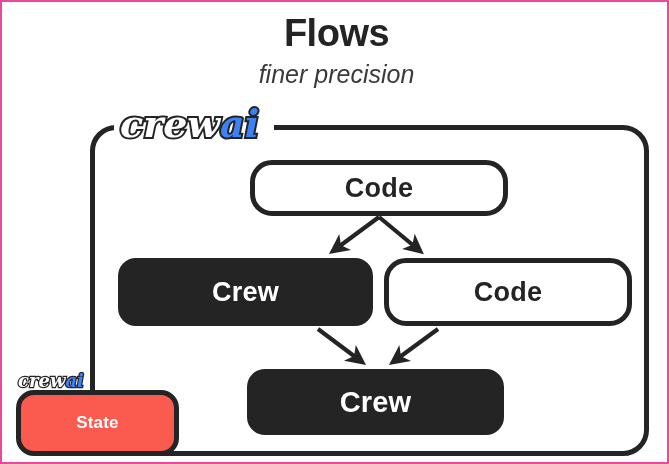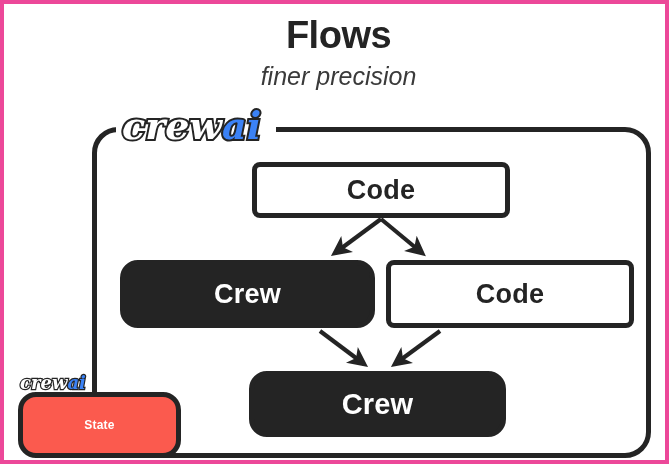--- a/index.html
+++ b/index.html
@@ -9,21 +9,21 @@
   }
   body {
     font-family: "Liberation Sans", sans-serif;
   }
   #canvas {
     position: relative;
     width: 669px;
     height: 464px;
     background: #ffffff;
     box-sizing: border-box;
-    border: 4px solid #ec4899;
+    border: 2px solid #ec4899;
     overflow: hidden;
   }
 
   
   #title {
     position: absolute;
     left: 0;
     top: 10px;
     width: 669px;
     text-align: center;
@@ -72,41 +72,41 @@
     box-sizing: border-box;
     display: flex;
     align-items: center;
     justify-content: center;
     font-weight: bold;
     letter-spacing: 0.2px;
   }
   .node.light {
     background: #ffffff;
     border: 5px solid #242424;
-    border-radius: 8px;
+    border-radius: 22px;
     color: #242424;
     text-align: right;
   }
   .node.dark {
     background: #242424;
     border: 5px solid #242424;
     border-radius: 18px;
     color: #ffffff;
   }
   .node.accent {
     border: 5px solid #242424;
     border-radius: 18px;
     color: #ffffff;
   }
 
   #node-code-top   { left: 248px; top: 158px; width: 258px; height: 56px; font-size: 27px; }
   #node-crew-mid   { left: 116px; top: 256px; width: 255px; height: 68px; font-size: 27px; }
   #node-code-mid   { left: 382px; top: 256px; width: 248px; height: 68px; font-size: 27px; }
   #node-crew-bot   { left: 245px; top: 367px; width: 257px; height: 66px; font-size: 29px; }
-  #node-state      { left: 14px;  top: 388px; width: 163px; height: 66px; font-size: 12px; }
+  #node-state      { left: 14px;  top: 388px; width: 163px; height: 66px; font-size: 17px; }
 
   
   #arrows {
     position: absolute;
     left: 0;
     top: 0;
     width: 669px;
     height: 464px;
     pointer-events: none;
   }

